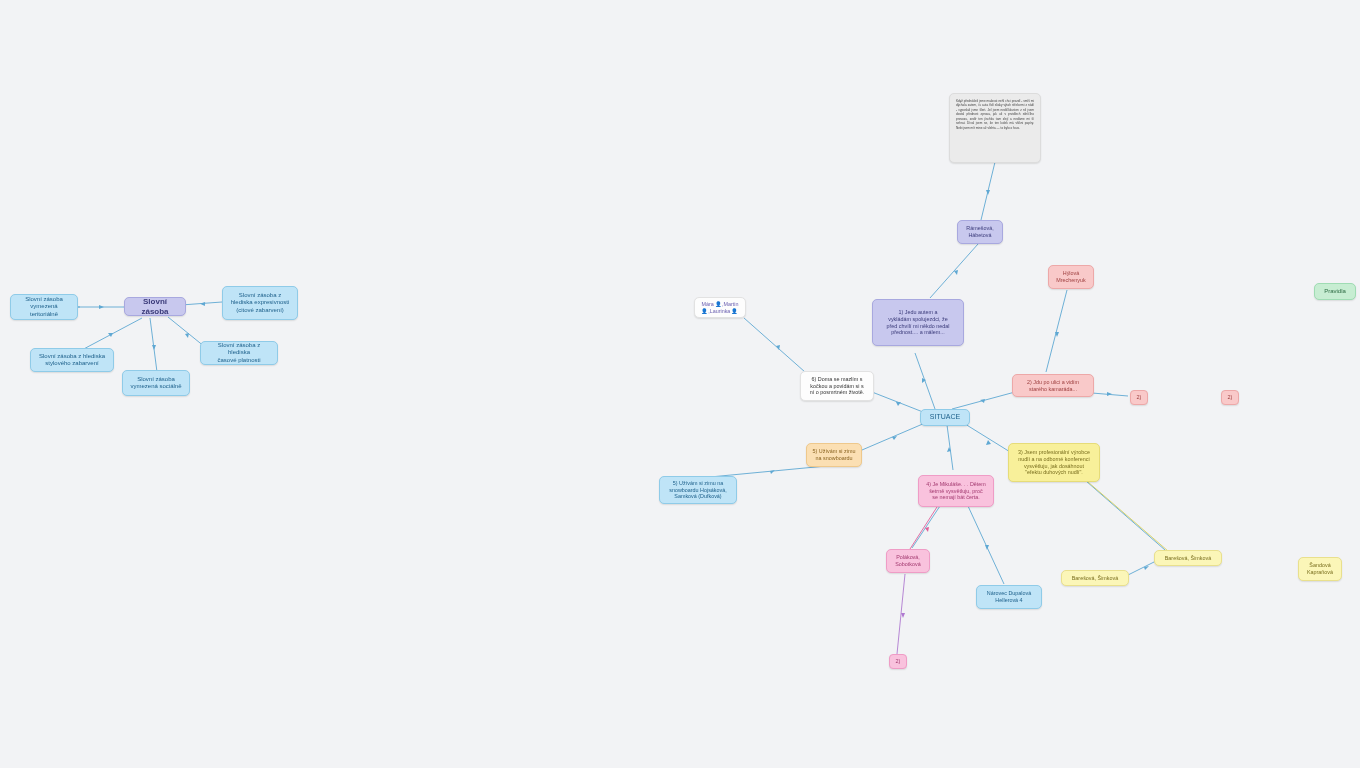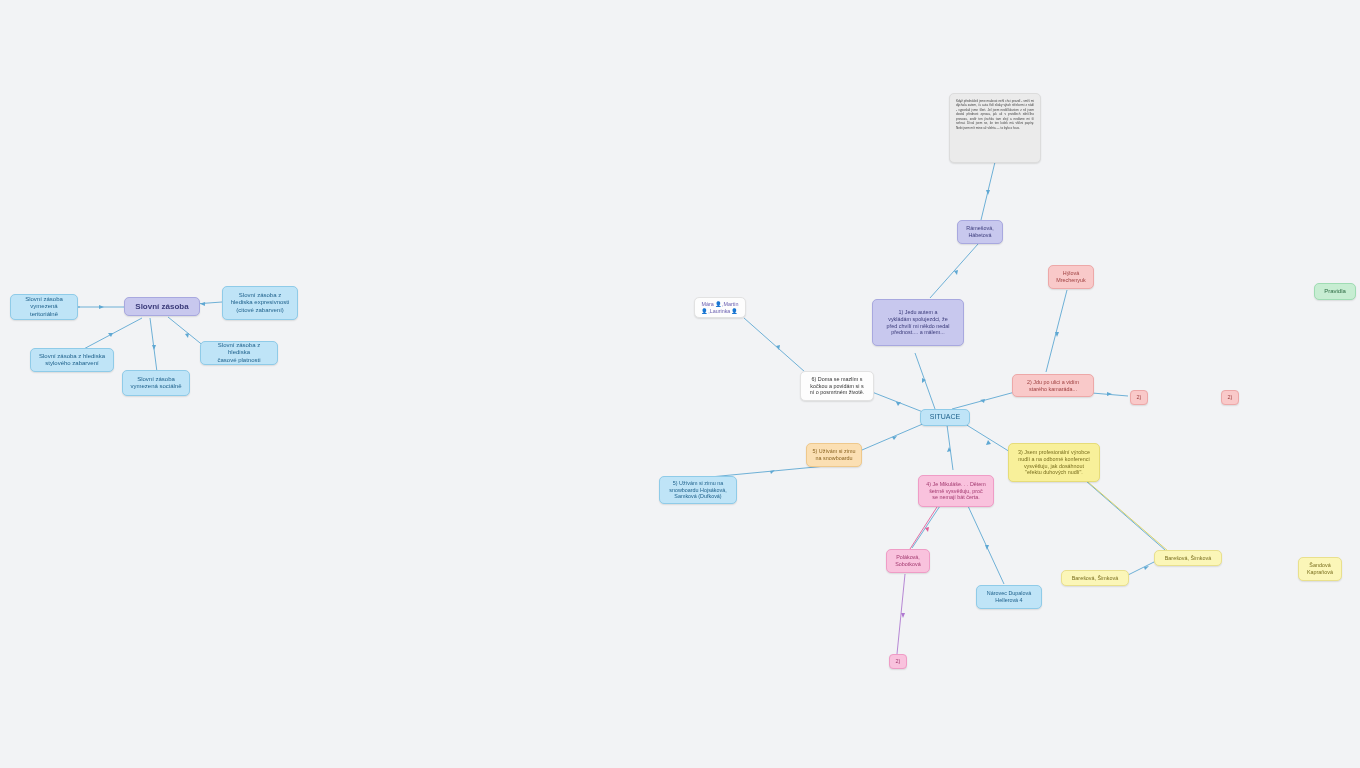--- a/index.html
+++ b/index.html
@@ -151,21 +151,21 @@
       <path d="M1144,567 l5,-1 l-4,4 z"></path>
     </g>
     <g fill="#e0609a">
         <path d="M925,528 l3,4 l1,-5 z"></path>
       </g>
     <g fill="#b07ad0">
         <path d="M901,613 l2,5 l2,-5 z"></path>
       </g>
   </svg>
 
-  <div class="node n-purple t-8" style="left:124px; top:297px; width:76px; height:19px;">Slovní zásoba</div>
+  <div class="node n-purple t-8" style="left:124px; top:297px; width:62px; height:19px;">Slovní zásoba</div>
 
   <div class="node n-blue t-6" style="left:10px; top:294px; width:68px; height:26px;">Slovní zásoba
 vymezená teritoriálně</div>
 
   <div class="node n-blue t-6" style="left:222px; top:286px; width:76px; height:34px;">Slovní zásoba z
 hlediska expresivnosti
 (citové zabarvení)</div>
 
   <div class="node n-blue t-6" style="left:30px; top:348px; width:84px; height:24px;">Slovní zásoba z hlediska
 stylového zabarvení</div>

